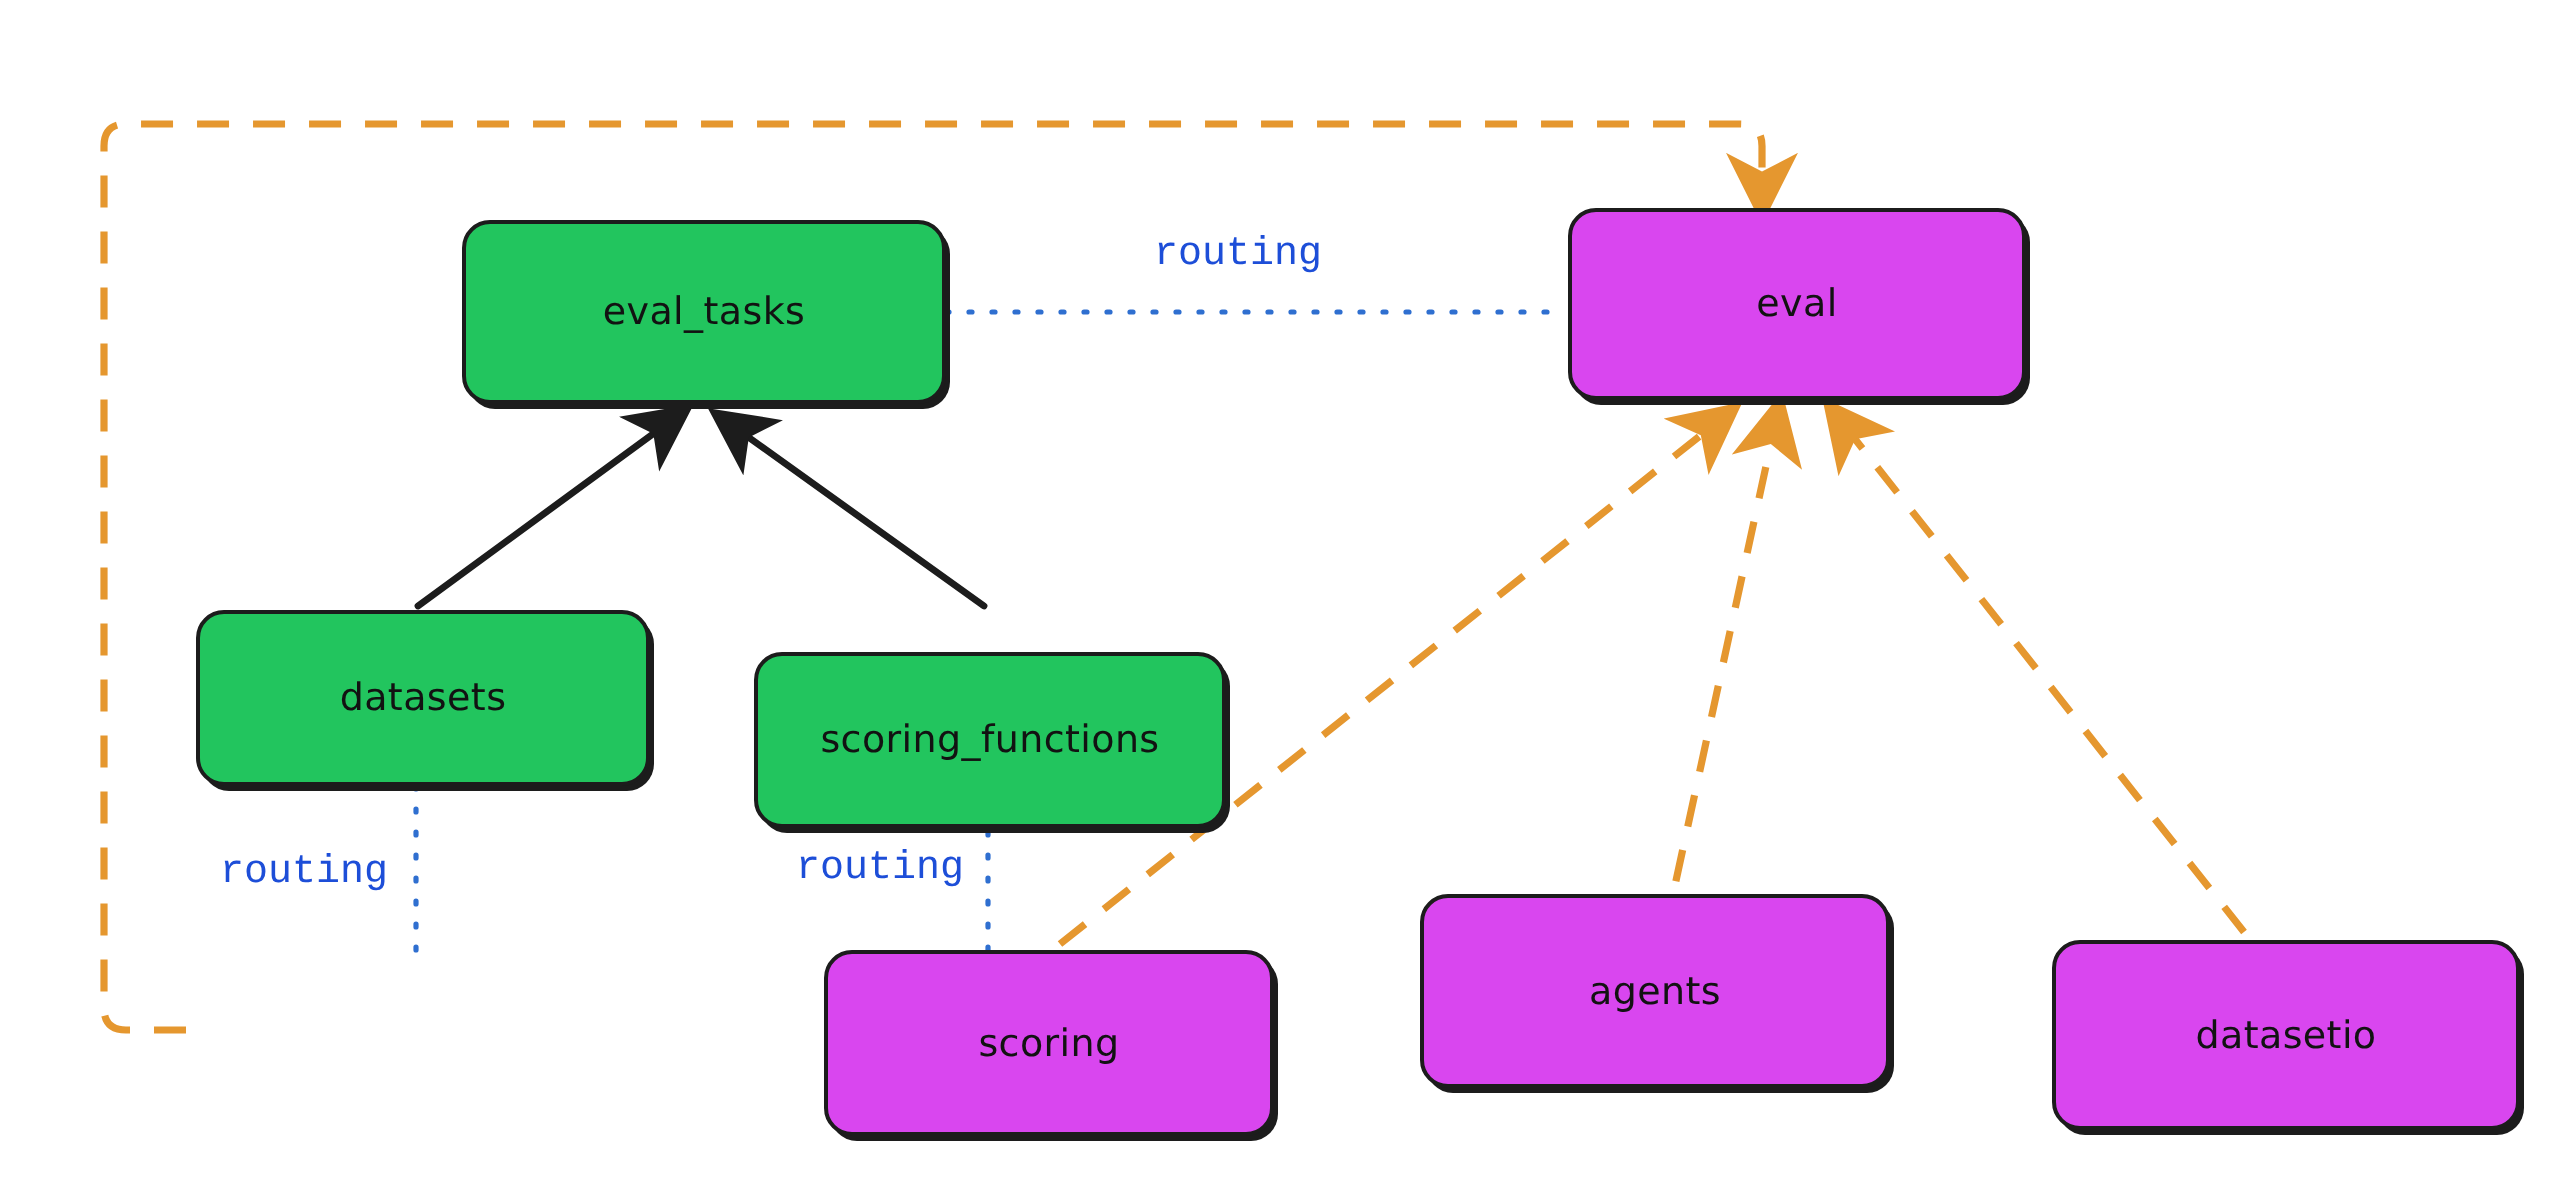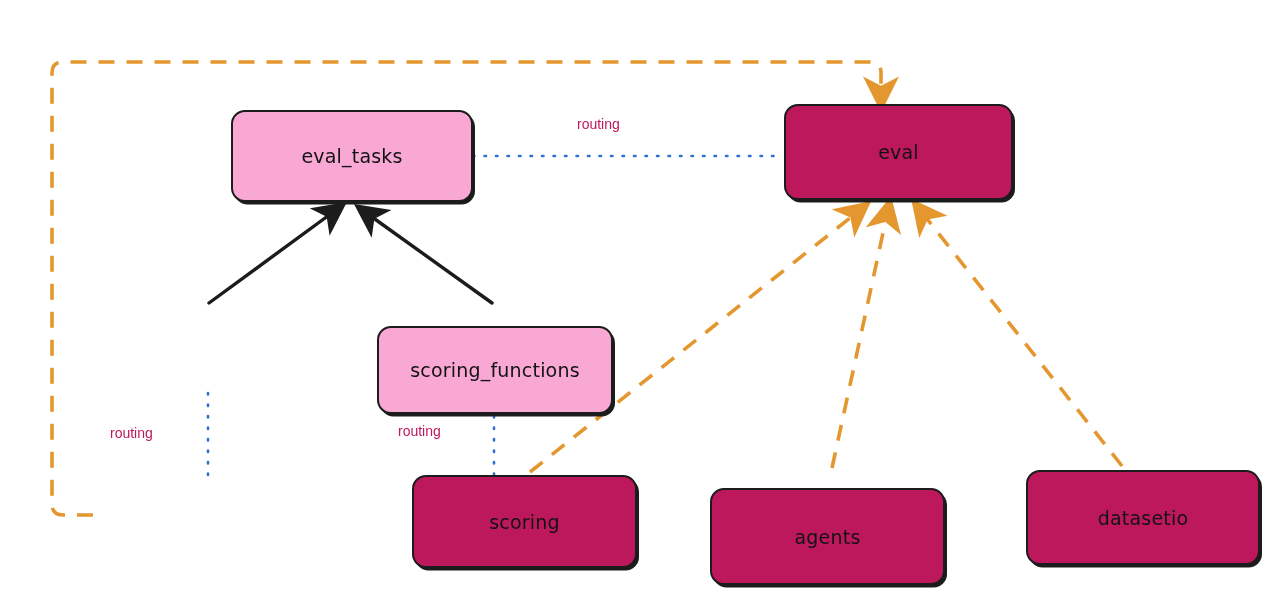--- a/index.html
+++ b/index.html
@@ -34,31 +34,31 @@
     border-radius: 14px;
     display: flex;
     align-items: center;
     justify-content: center;
     font-family: "DejaVu Sans", sans-serif;
     font-size: 19px;
     color: #121212;
     letter-spacing: 0.2px;
     box-shadow: 2.5px 3px 0 -0.5px #1c1c1c;
   }
-  .node.blue { background: #f9a8d4; justify-content: center; }
-  .node.green { background: #be185d; }
+  .node.blue { background: #22c55e; justify-content: center; }
+  .node.green { background: #d946ef; }
   .node-label {
     pointer-events: none;
     white-space: nowrap;
   }
   .edge-label {
     position: absolute;
-    font-family: Liberation Sans, sans-serif;
-    font-size: 14px;
-    color: #be185d;
+    font-family: Liberation Mono, monospace;
+    font-size: 20px;
+    color: #1d4ed8;
     white-space: nowrap;
   }
 </style>
 </head>
 <body>
 
 <div id="diagram-root">
 
   <svg id="edge-layer" viewBox="0 0 1280 596">
     <defs>
@@ -108,31 +108,34 @@
   </svg>
 
   <div class="node blue" style="left:231px; top:110px; width:242px; height:92px;">
     <span class="node-label">eval_tasks</span>
   </div>
 
   <div class="node green" style="left:784px; top:104px; width:229px; height:96px;">
     <span class="node-label">eval</span>
   </div>
 
+  <div class="node blue" style="left:98px; top:305px; width:227px; height:88px;">
+    <span class="node-label">datasets</span>
+  </div>
 
   <div class="node blue" style="left:377px; top:290px; width:236px; height:88px;margin-top:36px;">
     <span class="node-label">scoring_functions</span>
   </div>
 
 
   <div class="node green" style="left:388px; top:475px; width:225px; height:93px;margin-left:24px;">
     <span class="node-label">scoring</span>
   </div>
 
-  <div class="node green" style="left:710px; top:488px; width:235px; height:97px;">
+  <div class="node green" style="left:710px; top:447px; width:235px; height:97px;">
     <span class="node-label">agents</span>
   </div>
 
   <div class="node green" style="left:1026px; top:470px; width:234px; height:95px;">
     <span class="node-label">datasetio</span>
   </div>
 
   <div class="edge-label" style="left:577px; top:116px;">routing</div>
 
   <div class="edge-label" style="left:110px; top:425px;">routing</div>

